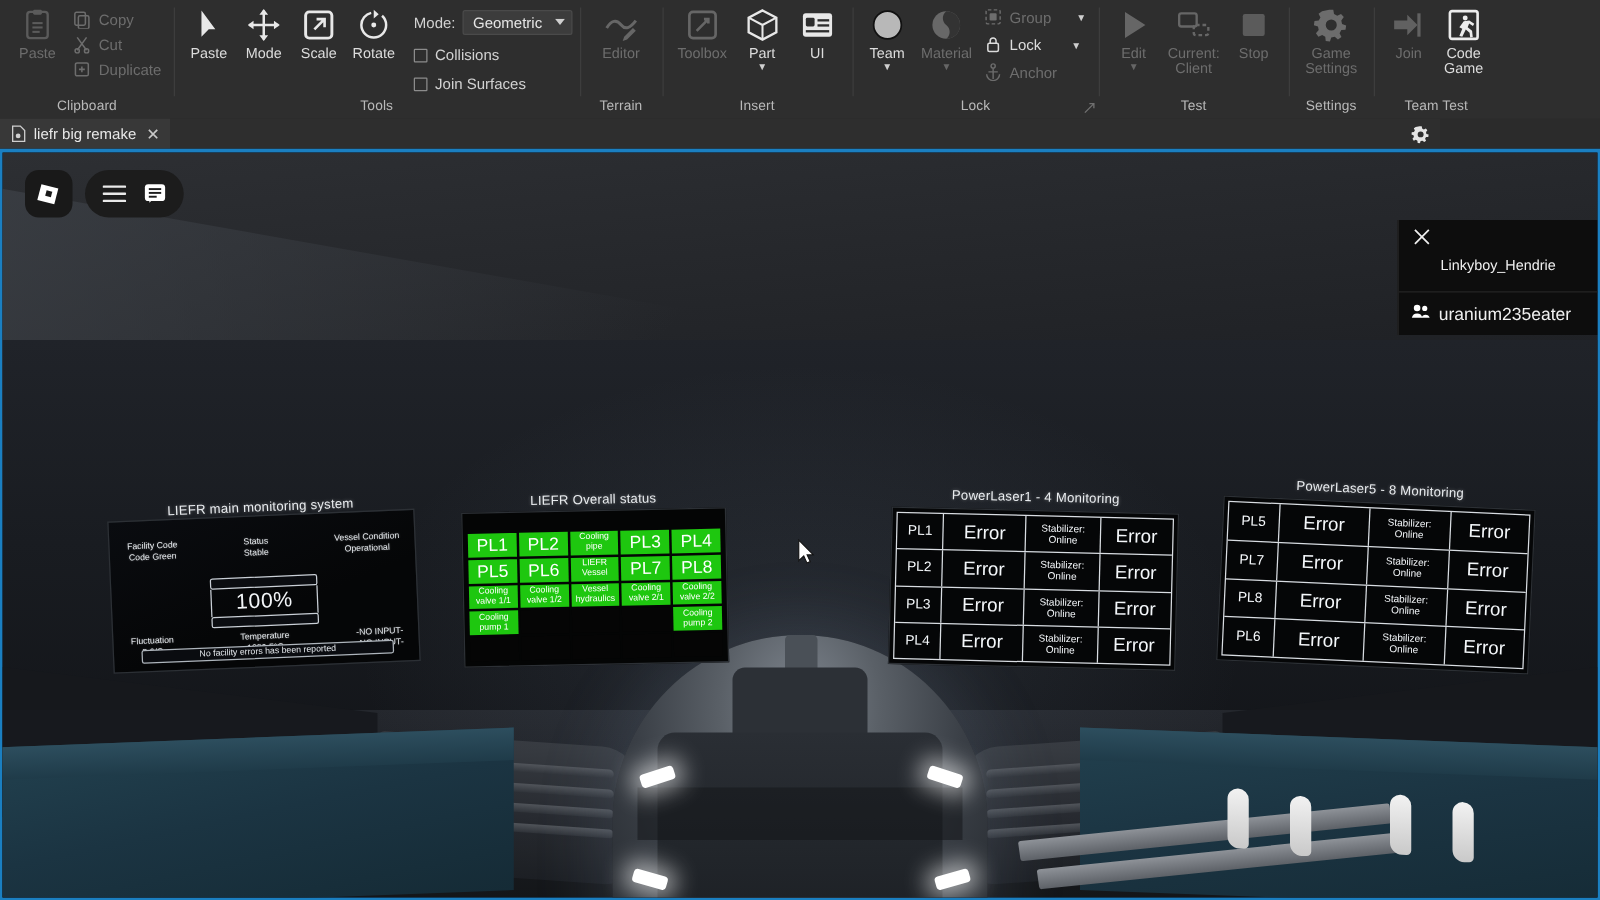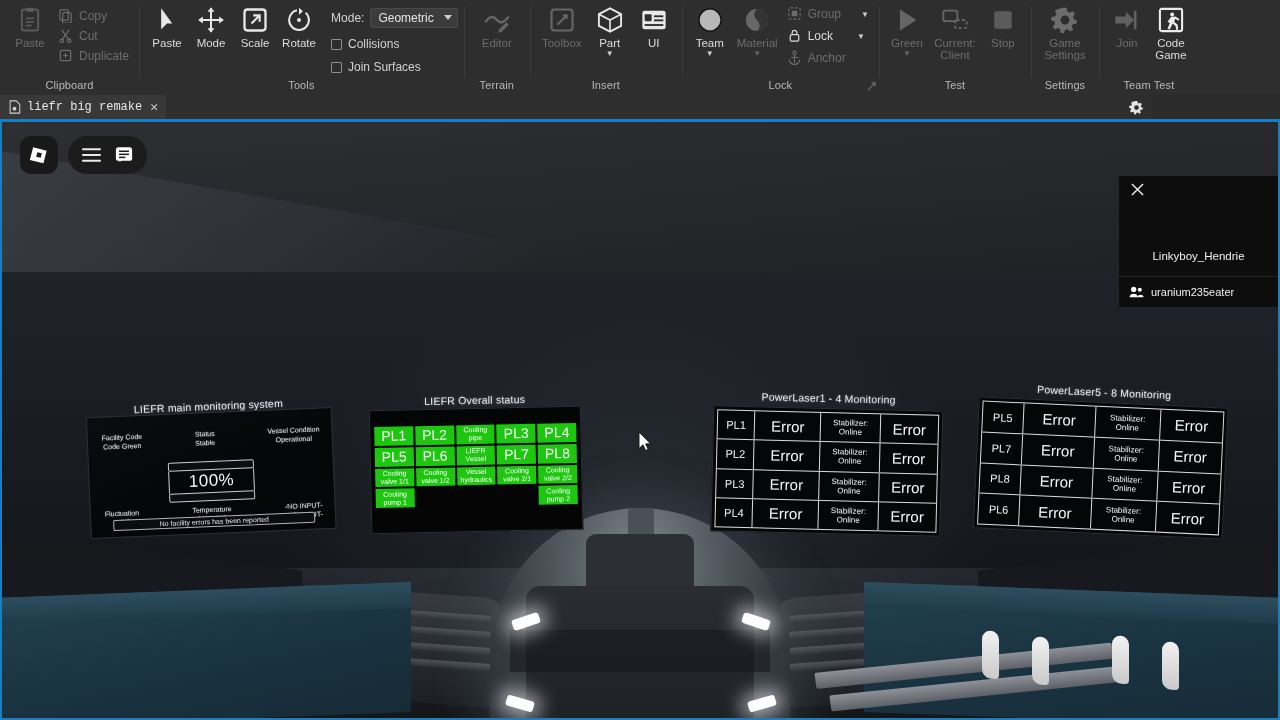--- a/index.html
+++ b/index.html
@@ -73,21 +73,21 @@
   .cbx-lbl { font-size: 12px; color: #d2d2d2; }
 
   .grp-expand {
     position: absolute; right: 3px; bottom: 4px;
     width: 9px; height: 9px; opacity: .5;
   }
 
   
   .tabbar {
     position: absolute; left: 0; top: 95px; width: 1152px; height: 24px;
-    background: #2e2e2e; display: flex; align-items: stretch; font-family: Liberation Mono, monospace;
+    background: #2e2e2e; display: flex; align-items: stretch;
   }
   .tab {
     display: flex; align-items: center; gap: 6px;
     background: #383838; padding: 0 8px; height: 24px;
     font-size: 12px; color: #e8e8e8; max-width: 260px;
   }
   .tab .x { font-size: 13px; color: #c8c8c8; margin-left: 2px; }
   .tabbar-spacer { flex: 1; }
   .tabbar-gear { display: flex; align-items: center; padding-right: 8px; }
 
@@ -283,24 +283,24 @@
     height: 38px; border-radius: 19px; background: #1c1c1c;
     display: flex; align-items: center; gap: 14px; padding: 0 14px;
   }
 
   .notif {
     position: absolute; right: 0px; top: 54px; width: 160px;
     background: #0d0d0d; border-left: 1px solid #262626;
     font-size: 11px; color: #f0f0f0;
   }
   .notif-close { padding: 7px 0 2px 12px; }
-  .notif-name { text-align: center; padding: 6px 10px 14px 10px; font-size: 11.5px; margin-top: 44px; }
+  .notif-name { text-align: center; padding: 6px 10px 14px 10px; font-size: 11.5px; }
   .notif-row {
     display: flex; align-items: flex-start; gap: 7px;
-    border-top: 1px solid #242424; padding: 9px 10px; font-size: 11px;
+    border-top: 1px solid #242424; padding: 9px 10px; font-size: 14px;
   }
 
   .cursor { position: absolute; left: 636px; top: 309px; }
 </style>
 </head>
 <body>
 
 <div id="app">
 
   <div class="ribbon">
@@ -492,21 +492,21 @@
         <path d="M1 9 L9 1 M5 1 H9 V5" stroke="#b0b0b0" stroke-width="1.2" fill="none"></path>
       </svg>
     </div>
 
     <div class="group">
       <div class="group-body">
         <div class="btn dim">
           <svg class="ico" viewBox="0 0 24 24">
             <path d="M6 3 L20 12 L6 21 Z" fill="#b5b5b5"></path>
           </svg>
-          <span class="lbl">Green</span>
+          <span class="lbl">Edit</span>
           <span class="caret">▼</span>
         </div>
         <div class="btn dim" style="min-width:52px;">
           <svg class="ico" viewBox="0 0 24 24">
             <rect x="2" y="4" width="12" height="9" rx="1.5" fill="none" stroke="#b5b5b5" stroke-width="1.6"></rect>
             <rect x="12" y="12" width="10" height="7" rx="1.5" fill="none" stroke="#b5b5b5" stroke-width="1.6" stroke-dasharray="2.5 2"></rect>
           </svg>
           <span class="lbl">Current:
 Client</span>
         </div>

